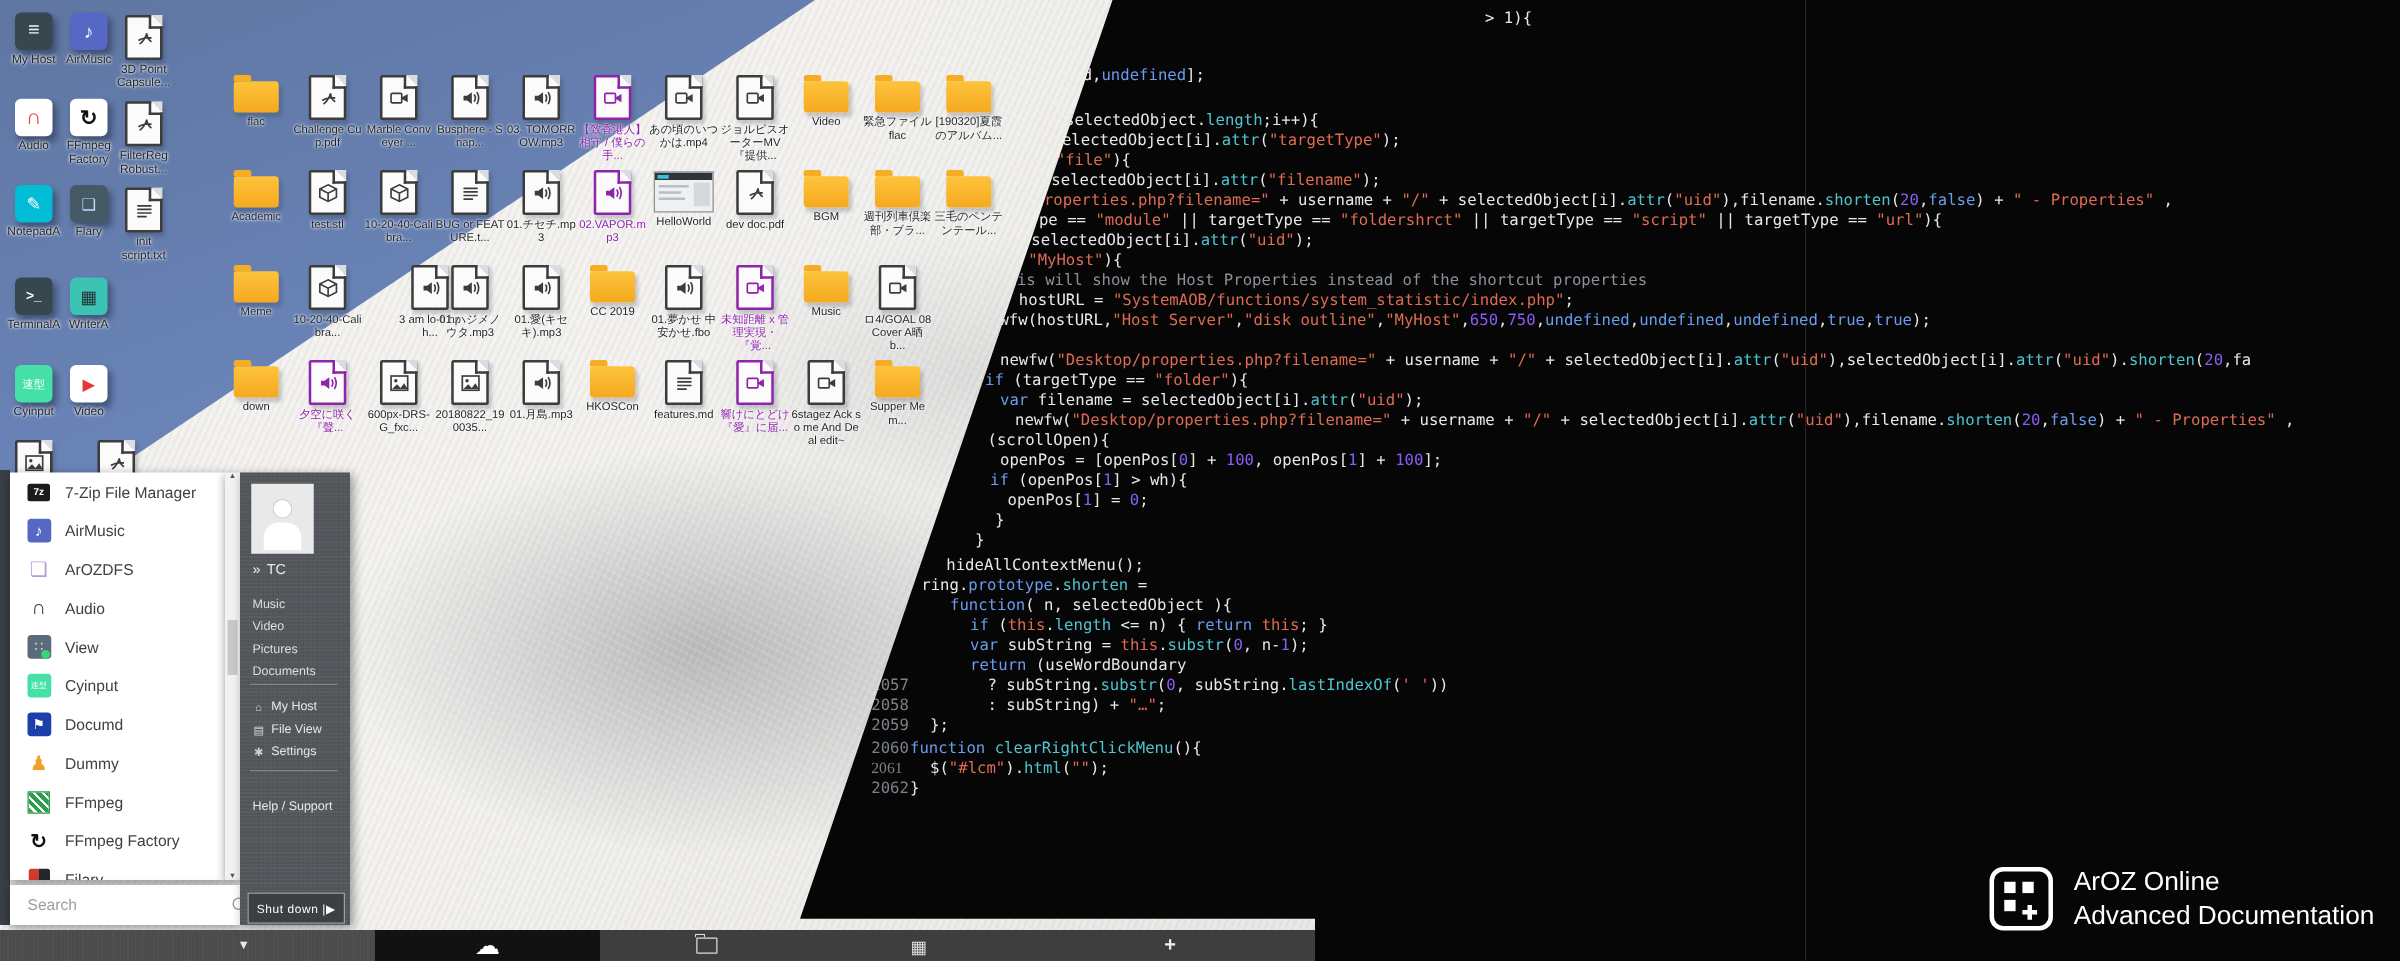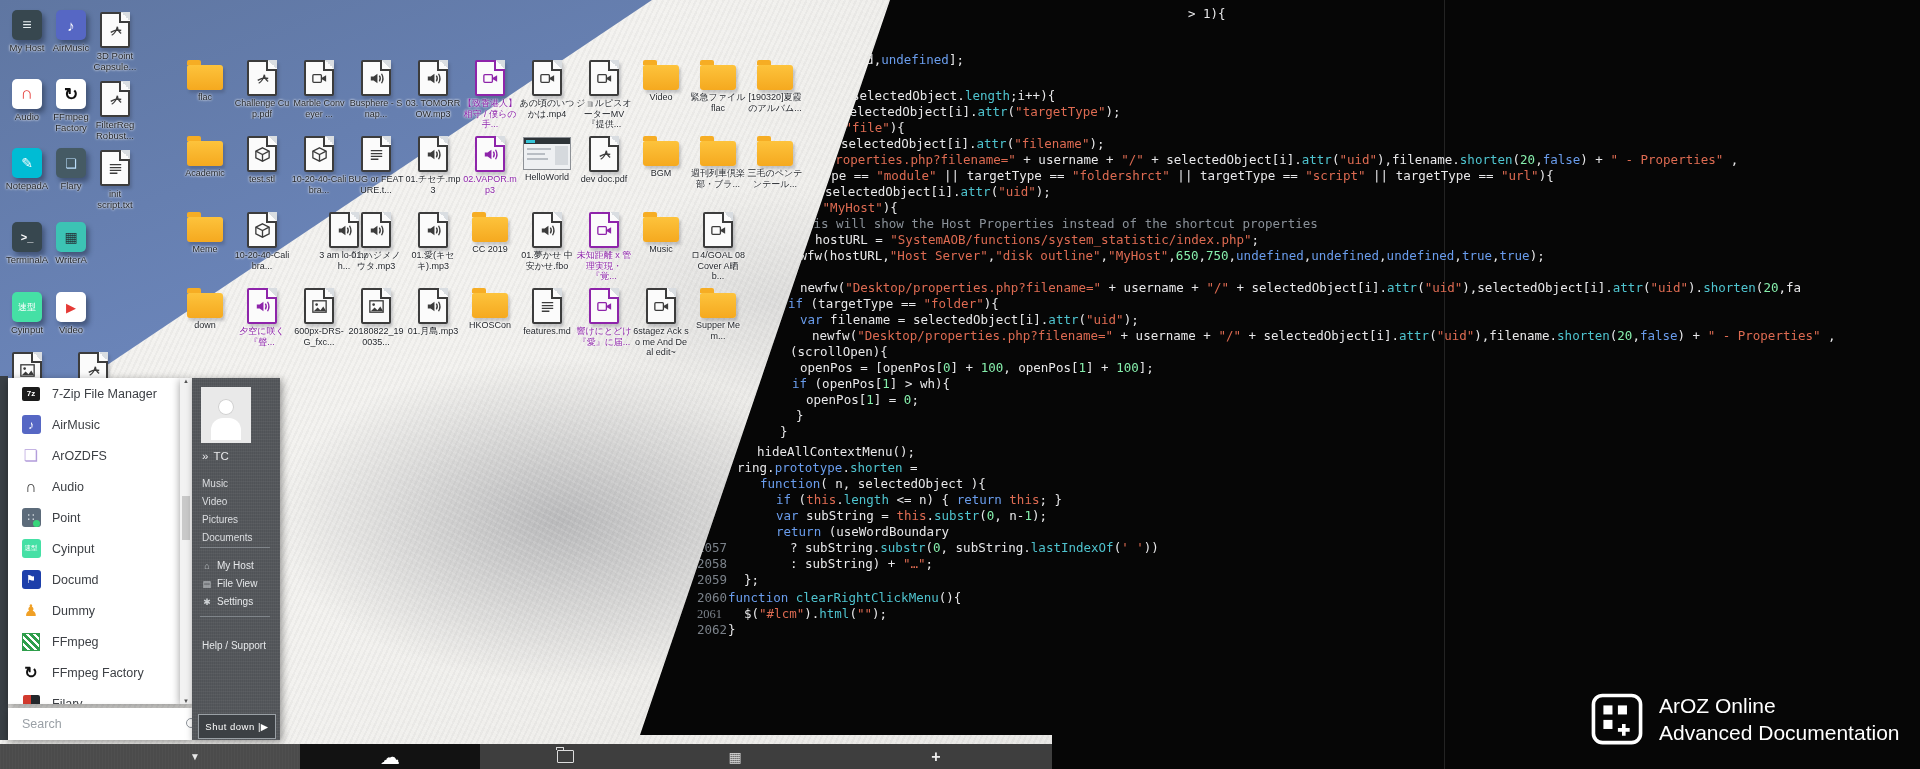--- a/index.html
+++ b/index.html
@@ -3,21 +3,21 @@
 <meta charset="utf-8">
 <style>
   html,body{margin:0;padding:0;background:#000;}
   .stage{position:relative;width:1920px;height:769px;overflow:hidden;
          font-family:"Liberation Sans",sans-serif;background:#070707;}
 
   
   .code-layer{position:absolute;inset:0;background:#060606;}
   .ruler{position:absolute;top:0;bottom:0;width:1px;background:#232323;}
   .cd-line{position:absolute;font:12.5px/16px "DejaVu Sans Mono",monospace;color:#e8e8ea;white-space:pre;}
-  .ck{color:#6a9ded}.cs{color:#de6b52}.cn{color:#86efac}.cf{color:#4fc4cf}.cc{color:#8a9199}.ct{color:#de6b52}
+  .ck{color:#6a9ded}.cs{color:#de6b52}.cn{color:#8b5cf6}.cf{color:#4fc4cf}.cc{color:#8a9199}.ct{color:#de6b52}
   .ln{position:absolute;left:697px;font:12.5px/16px "DejaVu Sans Mono",monospace;color:#7b828a;}
 
   .logo{position:absolute;left:1588px;top:690px;display:flex;align-items:center;gap:13px;color:#fff;}
   .logo-text div{font-size:21px;line-height:27px;}
   .logo-text .l1{font-weight:bold;font-weight:500;}
 
   
   .desktop{position:absolute;inset:0;
      clip-path:polygon(0 0,890px 0,640px 735px,1052px 735px,1052px 769px,0 769px);}
   .snow{position:absolute;inset:0;z-index:0;
@@ -633,21 +633,21 @@
           <div class="menu-item">
             <span class="mi">
               <span style="color:#333;font-weight:bold;font-size:16px">∩</span>
             </span>
             <span class="ml">Audio</span>
           </div>
           <div class="menu-item">
             <span class="mi">
               <span class="mi-tile" style="background:#5c6b7a;color:#d8e0e6;font-size:11px">∷<i style="position:absolute;width:7px;height:7px;border-radius:50%;background:#37d67a;margin-left:11px;margin-top:11px"></i></span>
             </span>
-            <span class="ml">Point</span>
+            <span class="ml">View</span>
           </div>
           <div class="menu-item">
             <span class="mi">
               <span class="mi-tile" style="background:#45e0a5;color:#fff;font-size:6.5px">速型</span>
             </span>
             <span class="ml">Cyinput</span>
           </div>
           <div class="menu-item">
             <span class="mi">
               <span class="mi-tile" style="background:#1d3faa;color:#fff;font-size:11px">⚑</span>

